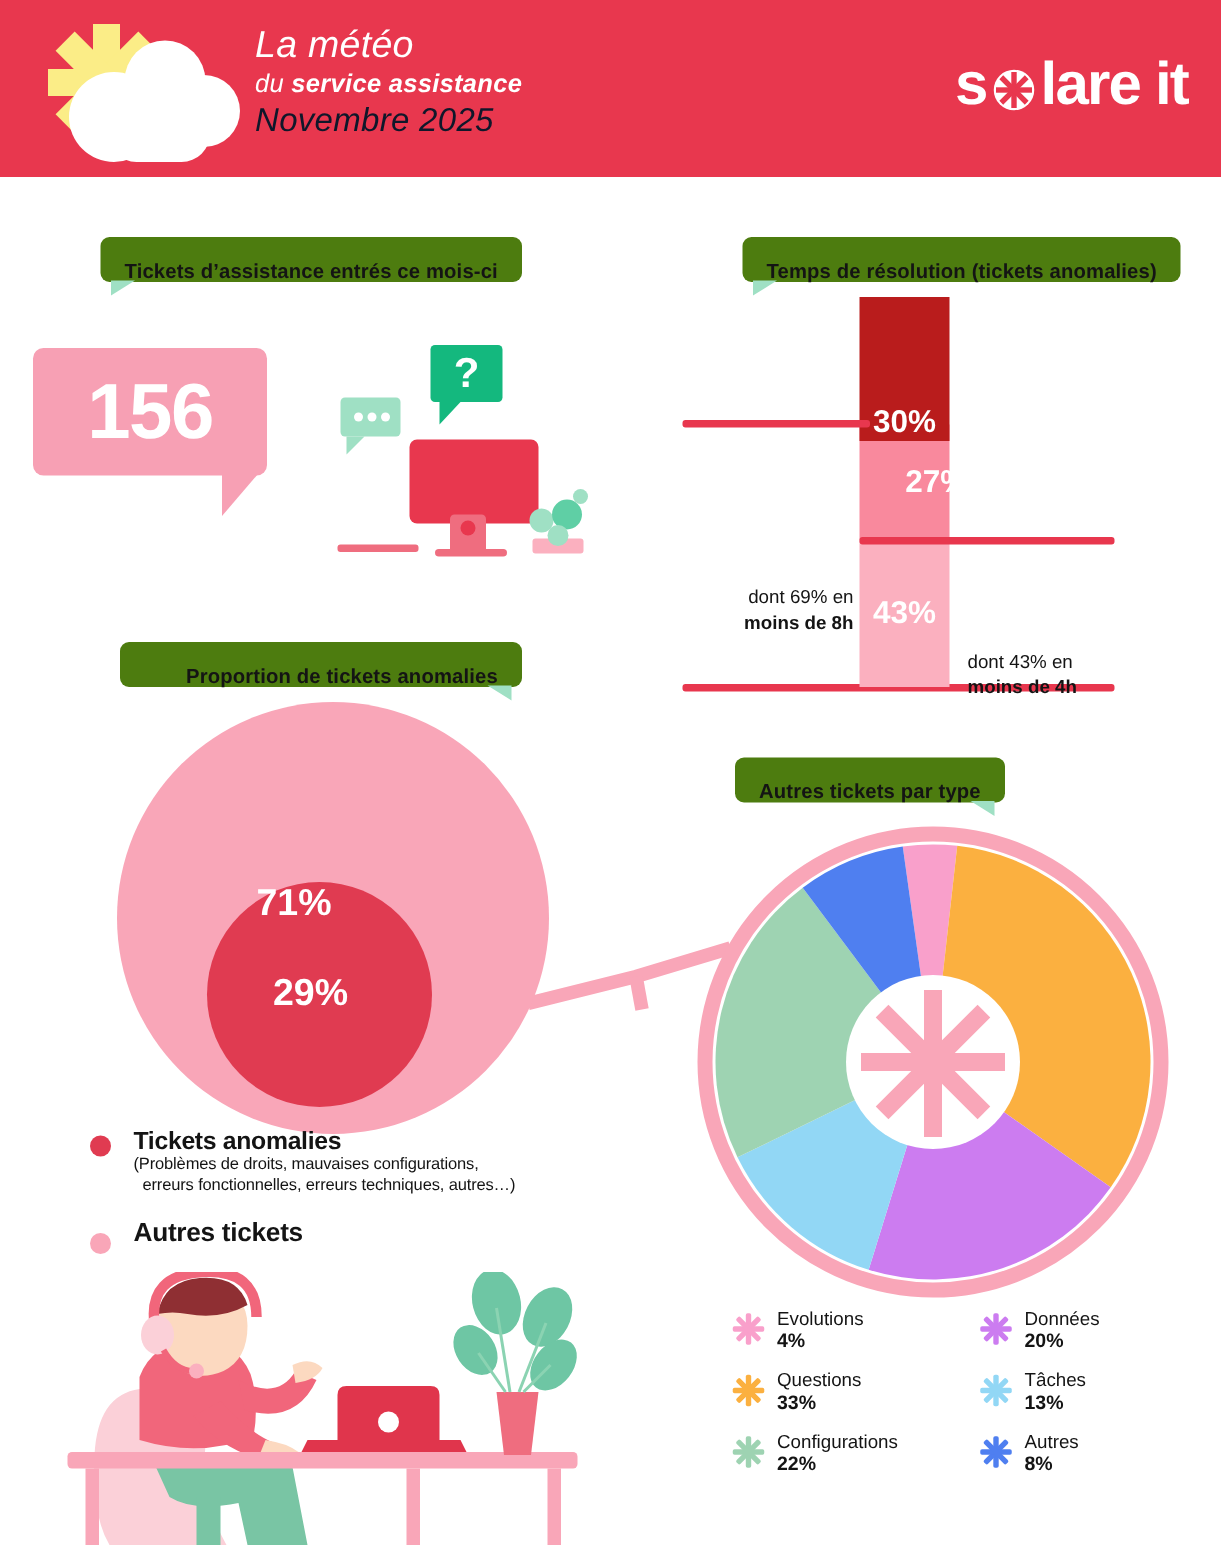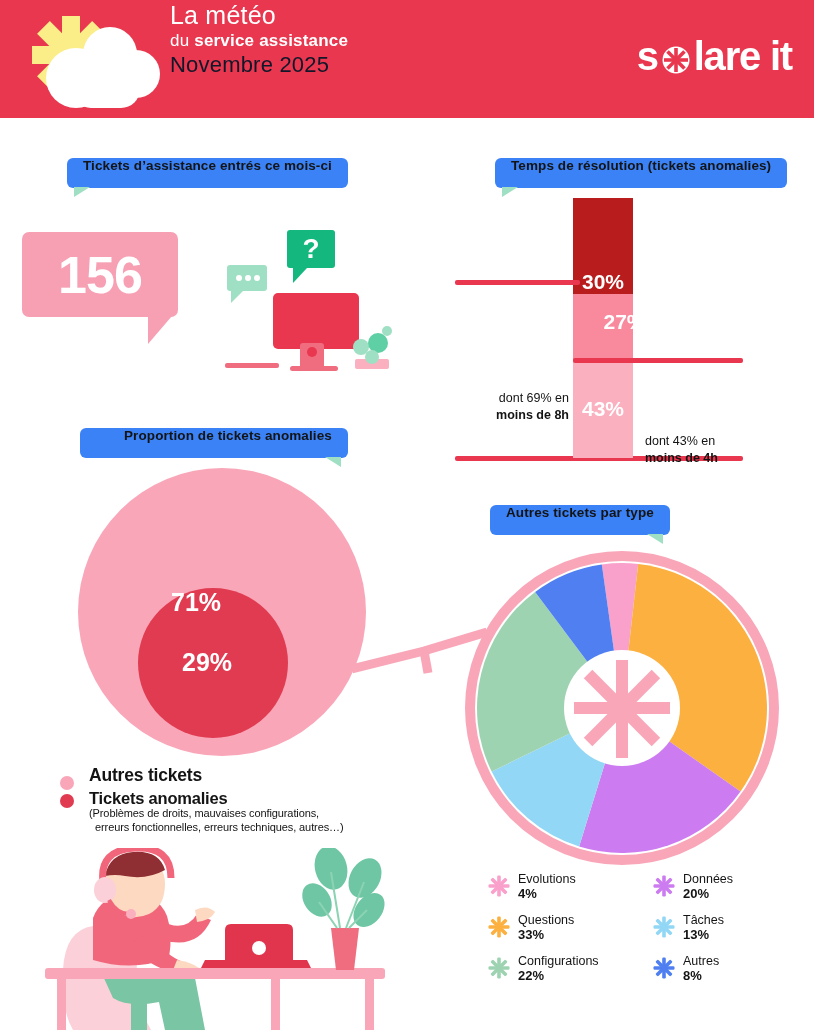--- a/index.html
+++ b/index.html
@@ -11,37 +11,37 @@
     overflow:hidden;
     color:#1a1a1a;
   }
 
   
   .header {
     position:absolute; left:0; top:0; width:814px; height:118px;
     background:#e8374e;
   }
   .header-art { position:absolute; left:14px; top:8px; width:150px; height:105px; }
-  .header-titles { position:absolute; left:170px; top:1px; }
+  .header-titles { position:absolute; left:170px; top:16px;font-style:italic; }
   .t-line1 { font-size:25px; font-weight:400; color:#ffffff; line-height:1.18; letter-spacing:.2px;}
   .t-line2 { font-size:17px; font-weight:400; color:#ffffff; line-height:1.18; letter-spacing:.2px;}
   .t-line2 b { font-weight:700; }
   .t-line3 { font-size:22px; font-weight:400; color:#0f172a; line-height:1.3; letter-spacing:.2px;}
   .brand { position:absolute; right:22px; top:32px; height:48px; display:flex; align-items:center; }
   .brand-txt { font-size:40px; font-weight:700; color:#ffffff; letter-spacing:-1.2px; display:flex; align-items:center;}
 
   
   .badge {
     position:absolute;
-    background:#3b82f6;
+    background:#4d7c0f;
     color:#141414;
     font-size:13.5px;
     font-weight:600;
     letter-spacing:.1px;
-    display:flex; align-items:flex-start; justify-content:center;
+    display:flex; align-items:flex-end; justify-content:center;
     border-radius:6px;
     height:30px;
     padding:0 16px;
     white-space:nowrap;
   }
   .badge .tail { position:absolute; bottom:-9px; width:0; height:0; }
   .badge.tail-left .tail { left:7px; border-left:0 solid transparent; border-right:16px solid transparent; border-top:10px solid #9fe0c4; }
   .badge.tail-right .tail { right:7px; border-right:0 solid transparent; border-left:16px solid transparent; border-top:10px solid #9fe0c4; }
 
   
@@ -228,29 +228,29 @@
 </svg>
 
 <div class="circles">
   <div class="circ-outer"></div>
   <div class="circ-inner"></div>
   <div class="circ-lbl lbl71">71%</div>
   <div class="circ-lbl lbl29">29%</div>
 </div>
 
 <div class="legend-circles">
-  <div class="lc-row second">
-    <span class="lc-dot pink"></span>
-    <div class="lc-title" style="font-size:17.5px;">Autres tickets</div>
-  </div>
   <div class="lc-row">
     <span class="lc-dot red"></span>
     <div class="lc-title">Tickets anomalies</div>
     <div class="lc-sub">(Problèmes de droits, mauvaises configurations,</div>
     <div class="lc-sub" style="padding-left:6px;">erreurs fonctionnelles, erreurs techniques, autres…)</div>
+  </div>
+  <div class="lc-row second">
+    <span class="lc-dot pink"></span>
+    <div class="lc-title" style="font-size:17.5px;">Autres tickets</div>
   </div>
 </div>
 
 <svg class="art-agent" viewBox="0 0 400 182">
 
   <path d="M58 78 q-28 4 -30 44 q-2 40 10 60 l78 0 q-18 -32 -14 -66 q3 -30 -14 -38 z" fill="#fbd0d8"></path>
 
   <path d="M68 128 q40 -14 92 2 l10 52 l-40 0 l-6 -28 q-30 6 -46 -4 z" fill="#79c5a4"></path>
   <rect x="96" y="150" width="16" height="32" fill="#79c5a4"></rect>
 

